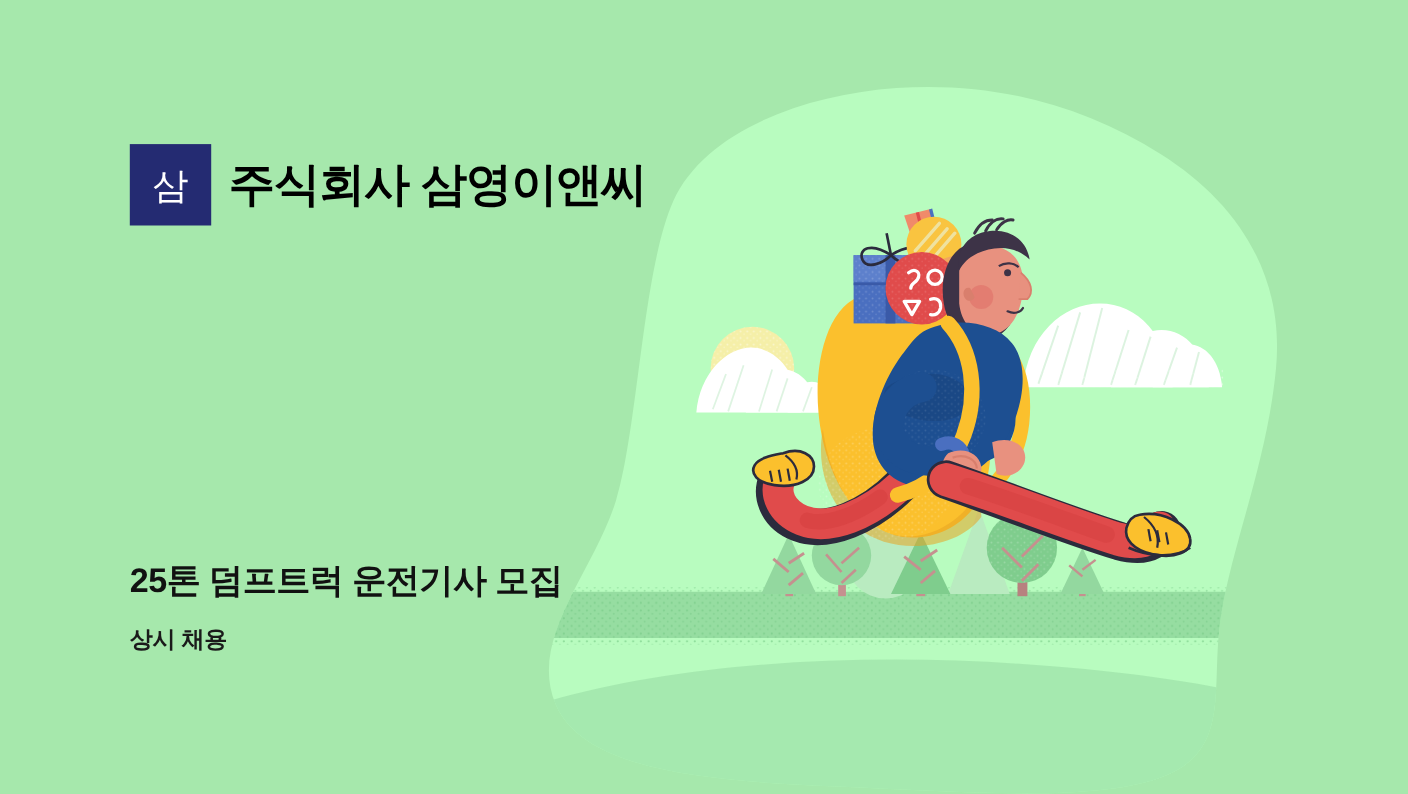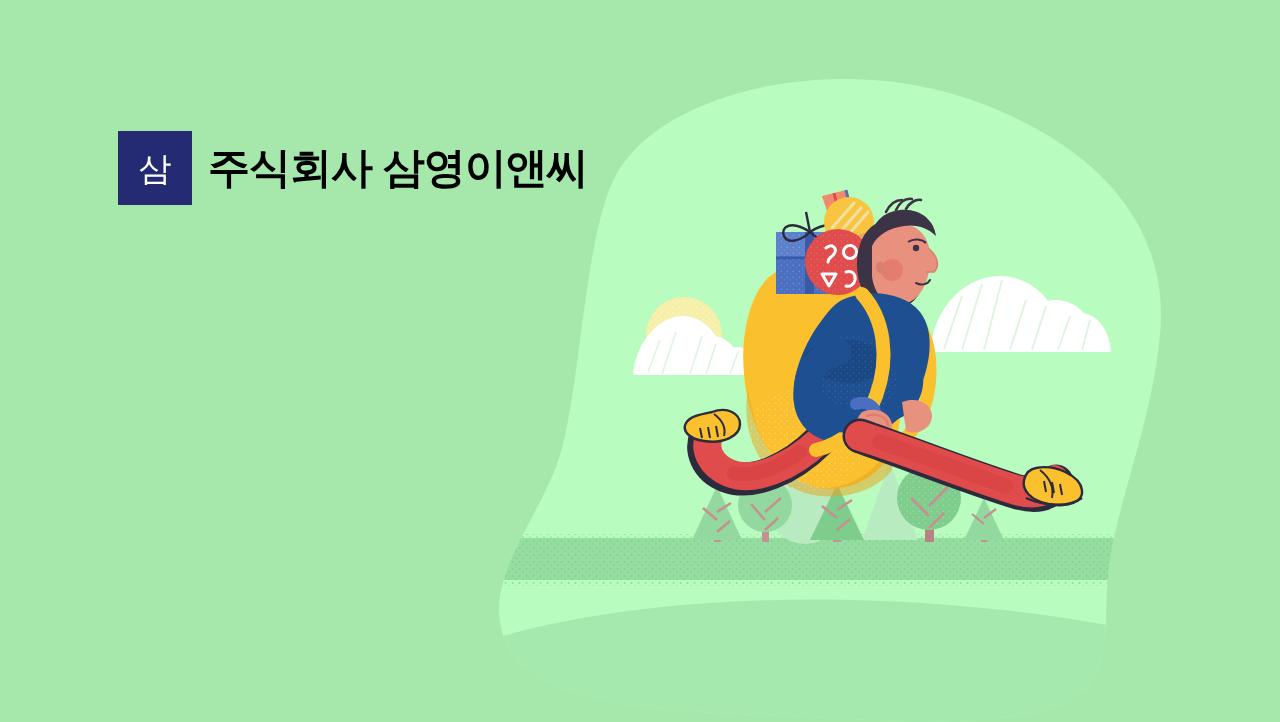--- a/index.html
+++ b/index.html
@@ -383,15 +383,17 @@
   </div>
 
   <div id="brand-row">
     <div id="logo-badge">
       <span>삼</span>
     </div>
     <div id="company-name">주식회사 삼영이앤씨</div>
   </div>
 
   <div id="text-block">
+    <h1 id="job-title">25톤 덤프트럭 운전기사 모집</h1>
+    <p id="job-status">상시 채용</p>
   </div>
 
 </div>
 
 </body></html>

